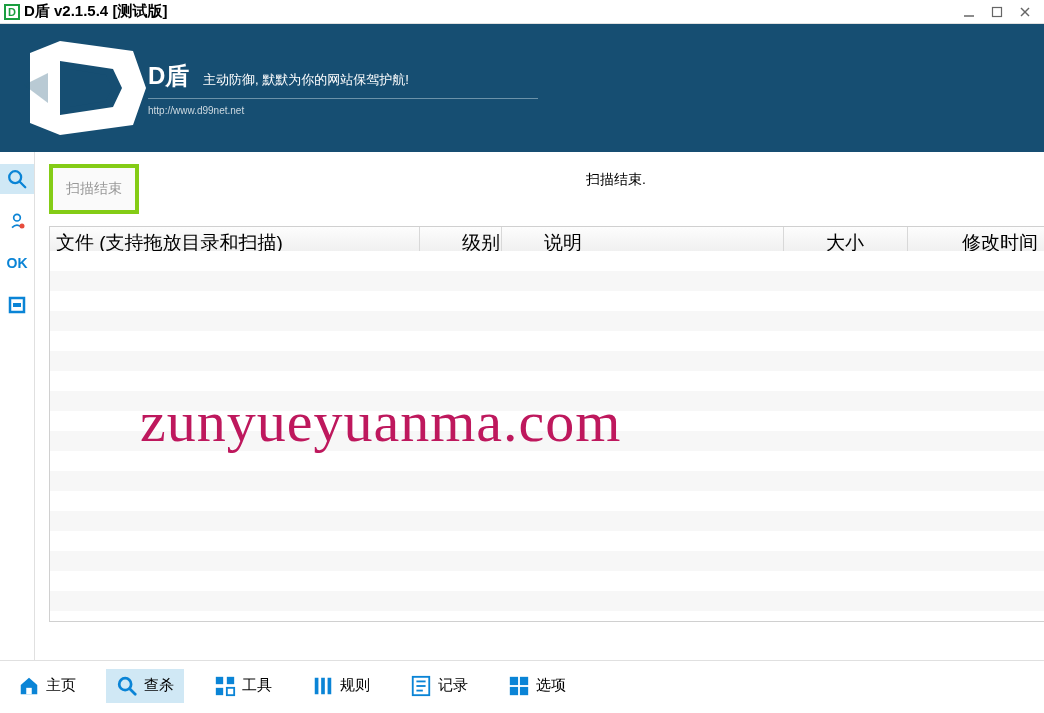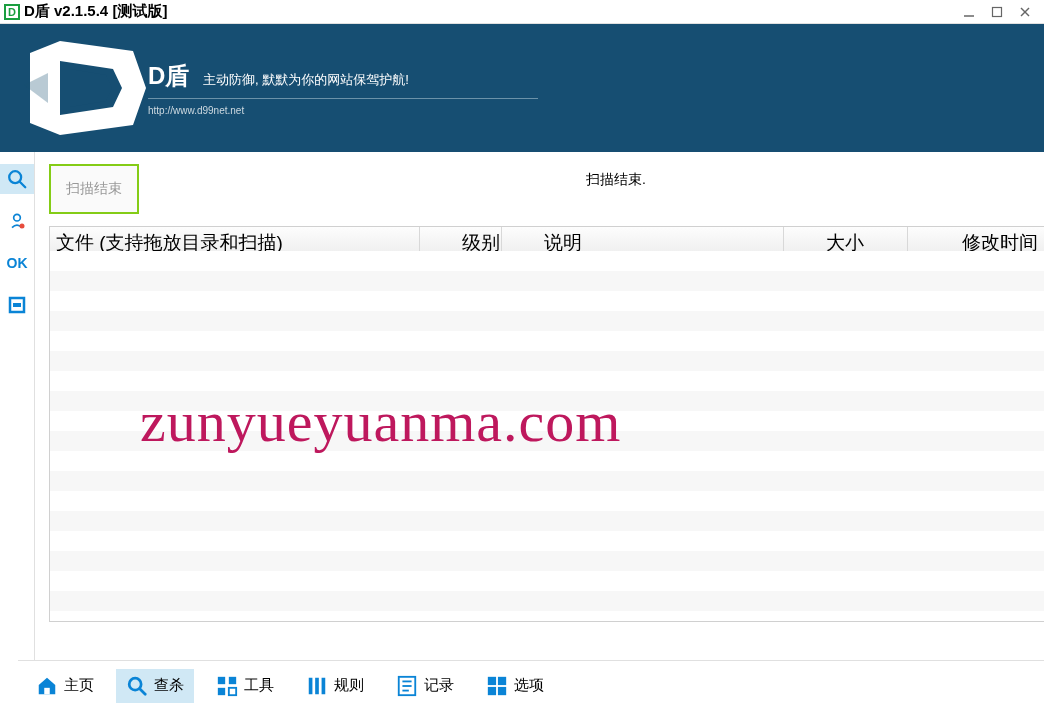--- a/index.html
+++ b/index.html
@@ -109,21 +109,21 @@
       position: relative;
     }
     .scan-bar {
       display: flex;
       align-items: flex-start;
       gap: 14px;
       margin-bottom: 12px;
     }
     .scan-btn {
       width: 90px; height: 50px;
-      border: 2px solid #84cc16;
+      border: 4px solid #84cc16;
       background: #fafafa;
       color: #999;
       font-size: 14px;
       display: flex; align-items: center; justify-content: center;
       cursor: default;
     }
     .scan-info {
       flex: 1;
       font-size: 14px;
       line-height: 22px;
@@ -191,23 +191,22 @@
       user-select: none;
       z-index: 10;
     }
     
     .bottomnav {
       height: 50px;
       border-top: 1px solid #e0e0e0;
       display: flex;
       align-items: center;
       padding-left: 8px;
-      gap: 12px;
-      background: #fff;
-      margin-left: 18px;
+      gap: 20px;
+      background: #fff;
     }
     .nav-item {
       display: flex; align-items: center;
       gap: 6px;
       padding: 6px 10px;
       font-size: 15px;
       cursor: pointer;
     }
     .nav-item.active {
       background: #d0e8f5;

